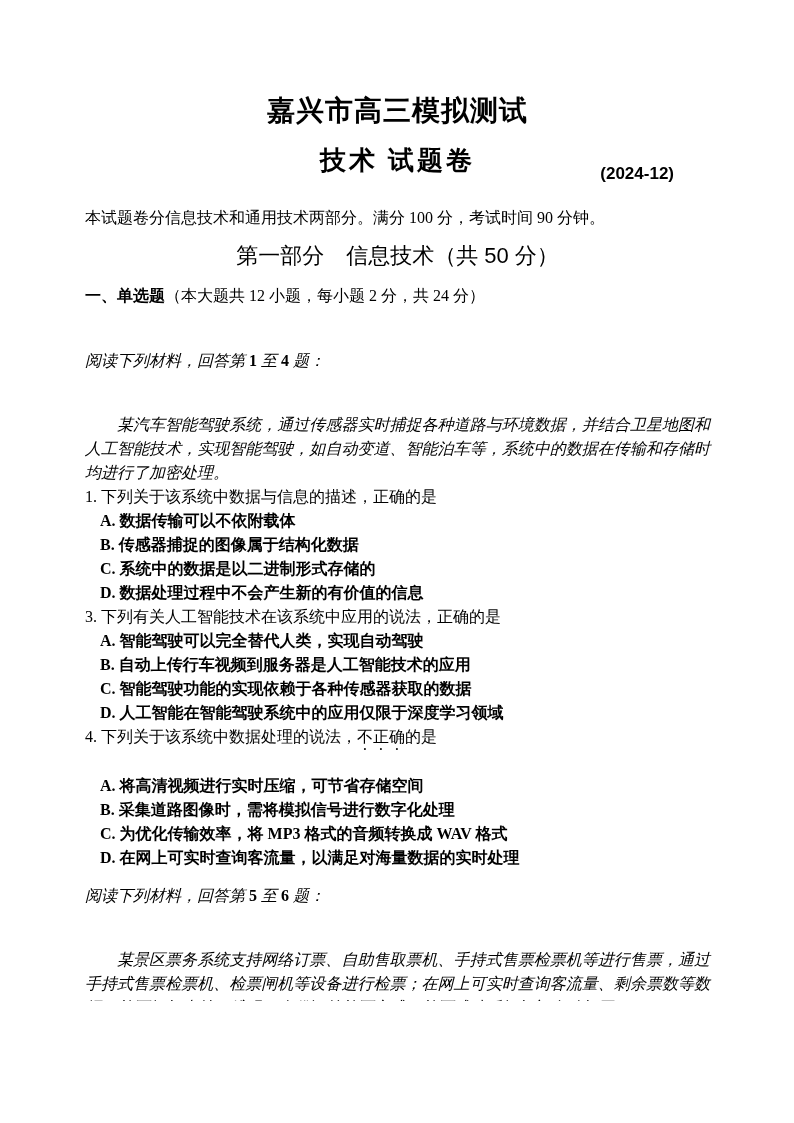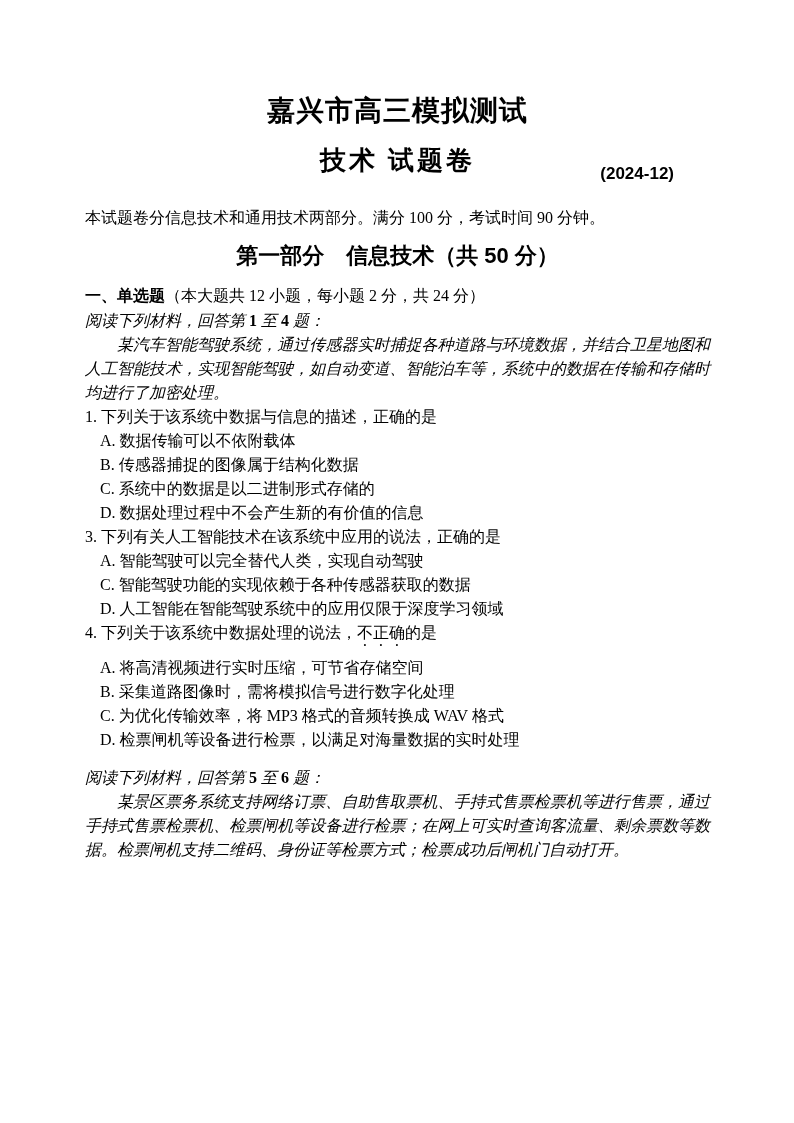--- a/index.html
+++ b/index.html
@@ -23,31 +23,31 @@
   }
   .date {
     position:absolute; right:36px; top:20px;
     font-family:"Liberation Sans","DejaVu Sans",sans-serif;
     font-weight:bold; font-size:17px; line-height:20px;
   }
   .intro { margin:30px 0 0; line-height:24px; }
   .part-header {
     margin:13px 0 0; text-align:center;
     font-family:"Liberation Sans","DejaVu Sans",sans-serif;
-    font-weight:bold; font-size:22px; line-height:26px;
+    font-weight:normal; font-size:22px; line-height:26px;
   }
   .sec-head { margin:15px 0 0; line-height:24px; }
   .hei { font-family:Liberation Mono, monospace; font-weight:bold; }
 
   .prompt, .material, .stem, .opt { margin:0; line-height:24px; }
-  .kai { font-style:italic; }           
+  .kai { font-style:italic;margin-top:40px; }           
   .bnum { font-style:normal; font-weight:bold; }
   .material { text-indent:2em; text-align:justify;font-family:Liberation Serif, serif; }
-  .opt { padding-left:15px; }
-  .q4-opts { margin-top:6px; }
+  .opt { padding-left:15px;font-weight:bold; }
+  .q4-opts { margin-top:20px; }
   .prompt2 { margin-top:14px; }
   .emph {
     -webkit-text-emphasis:filled dot; -webkit-text-emphasis-position:under;
     text-emphasis:filled dot; text-emphasis-position:under right;
   }
   .footer {
     position:absolute; left:0; top:1026px; width:100%;
     text-align:left; font-size:16px; line-height:20px;
   }
   .footer .right { margin-left:34px; }
@@ -79,31 +79,32 @@
     <p class="opt">A. 数据传输可以不依附载体</p>
     <p class="opt">B. 传感器捕捉的图像属于结构化数据</p>
     <p class="opt">C. 系统中的数据是以二进制形式存储的</p>
     <p class="opt">D. 数据处理过程中不会产生新的有价值的信息</p>
   </div>
 
 
   <div>
     <p class="stem">3. 下列有关人工智能技术在该系统中应用的说法，正确的是</p>
     <p class="opt">A. 智能驾驶可以完全替代人类，实现自动驾驶</p>
+    <p class="opt">B. 自动上传行车视频到服务器是人工智能技术的应用</p>
     <p class="opt">C. 智能驾驶功能的实现依赖于各种传感器获取的数据</p>
     <p class="opt">D. 人工智能在智能驾驶系统中的应用仅限于深度学习领域</p>
   </div>
 
   <div>
     <p class="stem"><span>4. 下列关于该系统中数据处理的说法，</span><span class="emph">不正确</span><span>的是</span></p>
     <div class="q4-opts">
       <p class="opt">A. 将高清视频进行实时压缩，可节省存储空间</p>
       <p class="opt">B. 采集道路图像时，需将模拟信号进行数字化处理</p>
       <p class="opt">C. 为优化传输效率，将 MP3 格式的音频转换成 WAV 格式</p>
-      <p class="opt">D. 检票闸机等设备进行检票，以满足对海量数据的实时处理</p>
+      <p class="opt">D. 在网上可实时查询客流量，以满足对海量数据的实时处理</p>
     </div>
   </div>
 
   <p class="prompt prompt2 kai"><span>阅读下列材料，回答第 </span><span class="bnum">5</span><span> 至 </span><span class="bnum">6</span><span> 题：</span></p>
 
   <p class="material kai">某景区票务系统支持网络订票、自助售取票机、手持式售票检票机等进行售票，通过手持式售票检票机、检票闸机等设备进行检票；在网上可实时查询客流量、剩余票数等数据。检票闸机支持二维码、身份证等检票方式；检票成功后闸机门自动打开。</p>
 
   <div class="footer"><span class="left">高三模拟测试　技术 试题卷</span><span class="right">第 1 页 共 14 页</span></div>
 
 </div>

